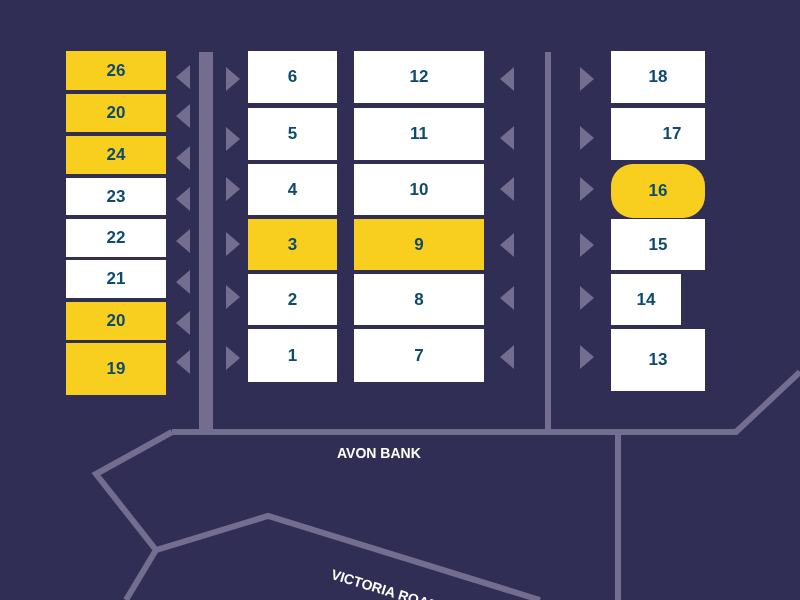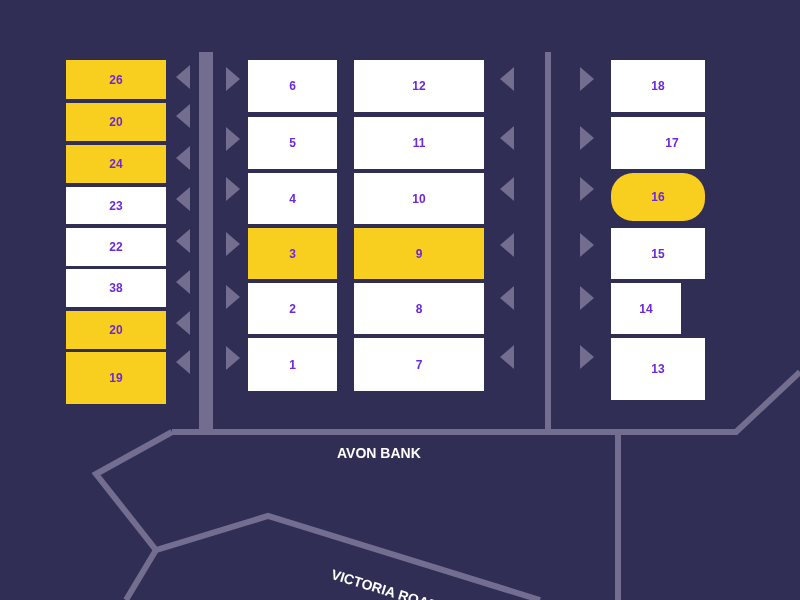--- a/index.html
+++ b/index.html
@@ -1,17 +1,17 @@
 <!DOCTYPE html>
 <html><head>
 <meta charset="utf-8">
 <style>
   html, body { margin:0; padding:0; }
   body { width:800px; height:600px; background:#312e56; position:relative; overflow:hidden; font-family:"Liberation Sans", sans-serif; }
-  .plot { position:absolute; display:flex; align-items:center; justify-content:center; font-weight:bold; font-size:12px; color:#6d28d9; box-sizing:border-box; cursor:pointer;margin-top:9px; }
+  .plot { position:absolute; display:flex; align-items:center; justify-content:center; font-weight:bold; font-size:17px; color:#0c4a6e; box-sizing:border-box; cursor:pointer; }
   .plot.avail { background:#ffffff; }
   .plot.taken { background:#f9cf1f; }
   .arrow { position:absolute; width:0; height:0; }
   .arrow.left { border-top:12px solid transparent; border-bottom:12px solid transparent; border-right:14px solid #736d8f; }
   .arrow.right { border-top:12px solid transparent; border-bottom:12px solid transparent; border-left:14px solid #736d8f; }
   svg.roads { position:absolute; left:0; top:0; }
   .label { position:absolute; color:#ffffff; font-weight:bold; font-size:14px; white-space:nowrap; }
 </style>
 </head>
 <body>
@@ -36,21 +36,21 @@
 <div class="plot taken" style="left:66px;top:136px;width:100px;height:38px;">
     <span>24</span>
   </div>
 <div class="plot avail" style="left:66px;top:178px;width:100px;height:37px;justify-content:center;">
     <span>23</span>
   </div>
 <div class="plot avail" style="left:66px;top:219px;width:100px;height:38px;">
     <span>22</span>
   </div>
 <div class="plot avail" style="left:66px;top:260px;width:100px;height:38px;">
-    <span>38</span>
+    <span>21</span>
   </div>
 <div class="plot taken" style="left:66px;top:302px;width:100px;height:38px;">
     <span>20</span>
   </div>
 <div class="plot taken" style="left:66px;top:343px;width:100px;height:52px;">
     <span>19</span>
   </div>
 
 <div class="plot avail" style="left:248px;top:51px;width:89px;height:52px;">
     <span>6</span>
@@ -89,21 +89,21 @@
 <div class="plot avail" style="left:354px;top:329px;width:130px;height:53px;">
     <span>7</span>
   </div>
 
 <div class="plot avail" style="left:611px;top:51px;width:94px;height:52px;">
     <span>18</span>
   </div>
 <div class="plot avail" style="left:611px;top:108px;width:94px;height:52px;padding-left:28px;">
     <span>17</span>
   </div>
-<div class="plot taken" style="left:611px;top:164px;width:94px;height:48px;border-radius:22px;">
+<div class="plot taken" style="left:611px;top:164px;width:94px;height:54px;border-radius:22px;">
     <span>16</span>
   </div>
 <div class="plot avail" style="left:611px;top:219px;width:94px;height:51px;">
     <span>15</span>
   </div>
 <div class="plot avail" style="left:611px;top:274px;width:70px;height:51px;">
     <span>14</span>
   </div>
 <div class="plot avail" style="left:611px;top:329px;width:94px;height:62px;">
     <span>13</span>

